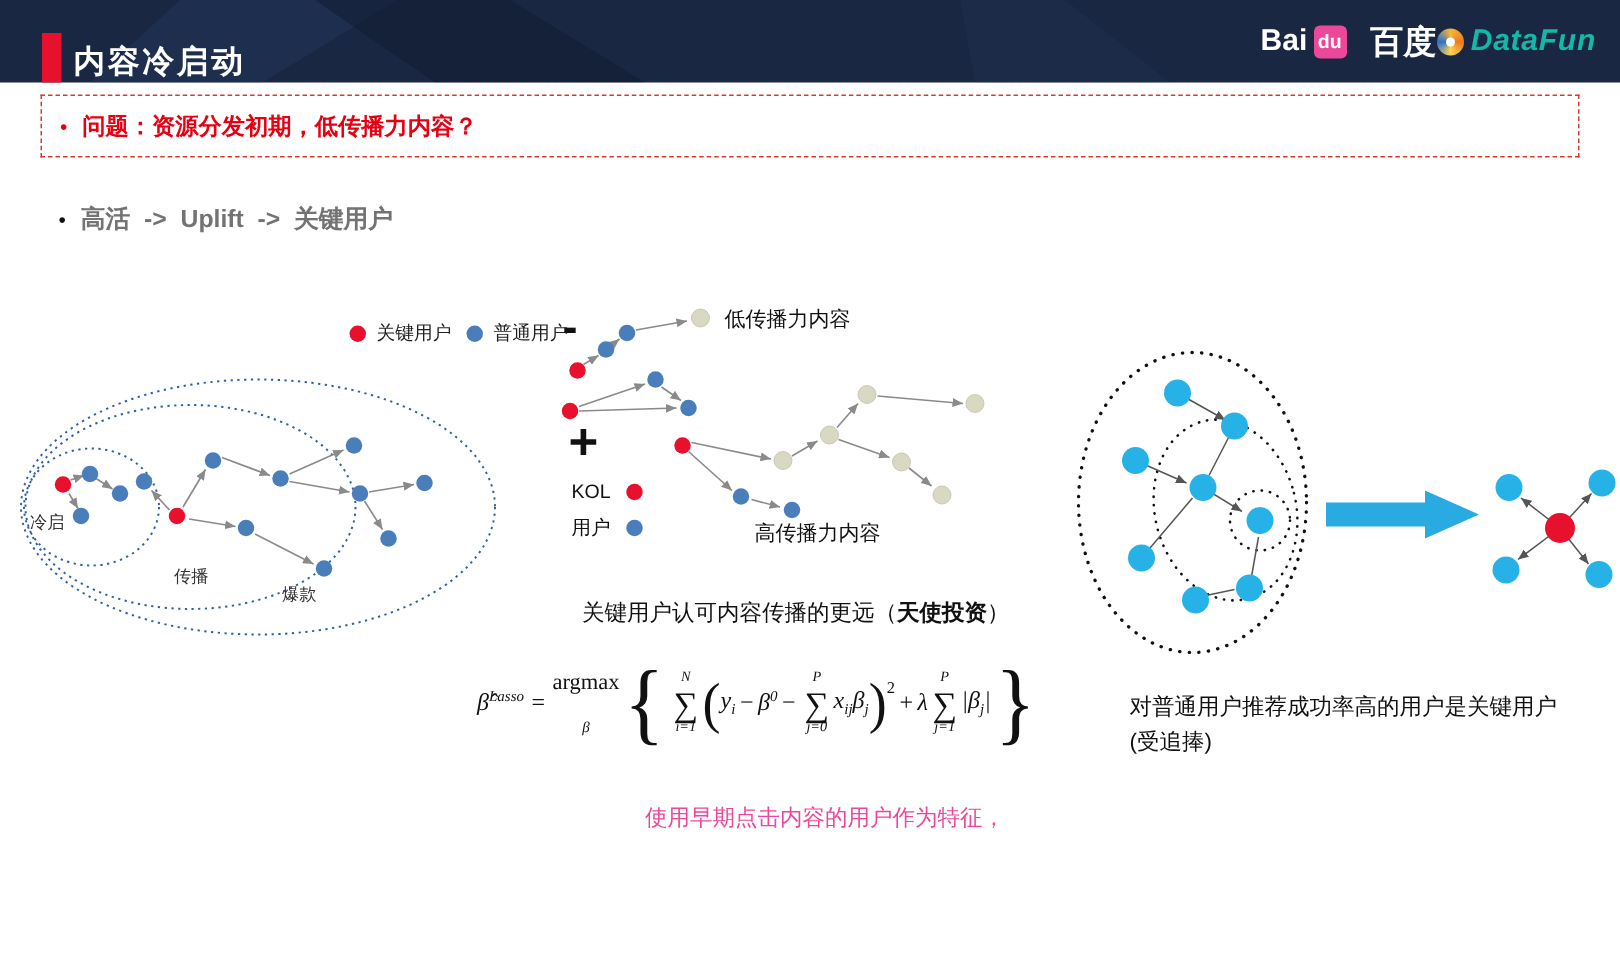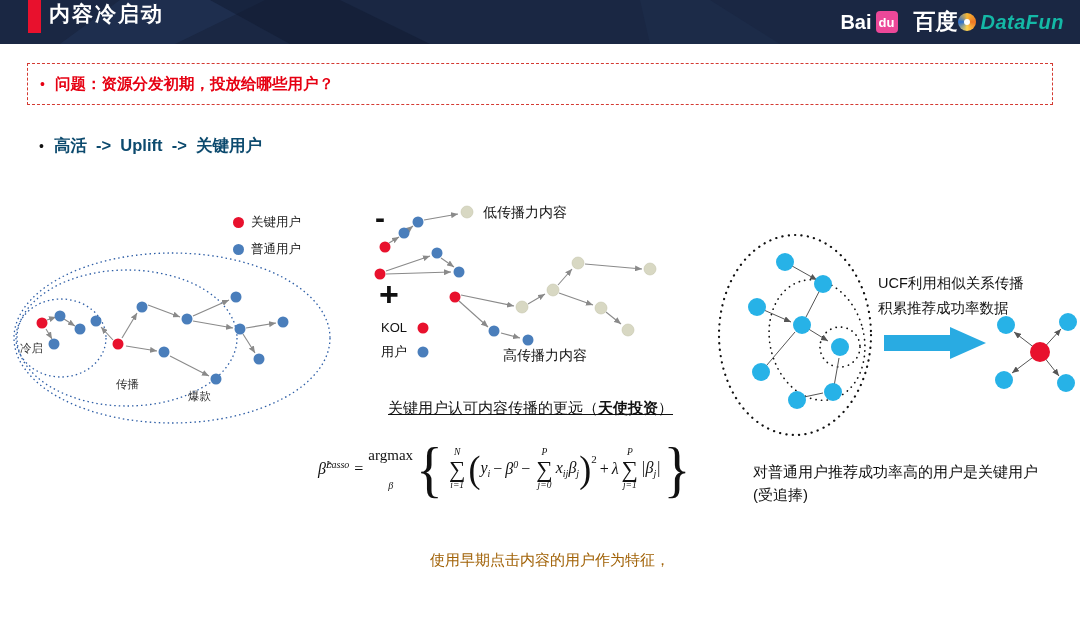--- a/index.html
+++ b/index.html
@@ -1,21 +1,21 @@
 <!DOCTYPE html>
 <html><head>
 <meta charset="utf-8">
 <style>
   *{margin:0;padding:0;box-sizing:border-box;}
   body{background:#fff;}
   .slide{position:relative;width:1080px;height:635px;background:#ffffff;overflow:hidden;
          font-family:"Liberation Sans","DejaVu Sans",sans-serif;color:#111;}
 
   
-  .topbar{position:absolute;left:0;top:0;width:100%;height:44px;background:#1a2743;display:flex;align-items:flex-start;}
+  .topbar{position:absolute;left:0;top:0;width:100%;height:55px;background:#1a2743;display:flex;align-items:flex-end;}
   .header-deco{position:absolute;inset:0;width:100%;height:100%;pointer-events:none;}
   .accent-sq{position:relative;width:13px;height:33px;background:#e8112d;margin-left:28px;z-index:2;}
   .slide-title{position:relative;color:#fff;font-size:21px;font-weight:700;letter-spacing:2px;margin-left:8px;z-index:2;}
   .logos{position:absolute;right:16px;top:0;height:100%;display:flex;align-items:center;z-index:2;}
   .baidu{display:flex;align-items:center;gap:4px;color:#fff;font-weight:700;}
   .baidu .bai{font-size:20px;}
   .du-box{width:22px;height:22px;background:#ec4899;border-radius:4px;display:flex;align-items:center;justify-content:center;font-size:13px;color:#fff;}
   .baidu .cn{font-size:22px;margin-left:12px;}
   .datafun{display:flex;align-items:center;gap:5px;}
   .df-icon{width:18px;height:18px;border-radius:50%;position:relative;
@@ -23,48 +23,48 @@
   .df-icon::after{content:"";position:absolute;left:6px;top:6px;width:6px;height:6px;border-radius:50%;background:#fff;}
   .df-text{font-size:20px;font-weight:800;font-style:italic;color:#14b8a6;letter-spacing:.5px;}
 
   
   .problem-box{position:absolute;left:27px;top:63px;width:1026px;height:42px;border:1px dashed #d43a32;
                display:flex;align-items:center;padding-left:12px;gap:10px;}
   .problem-bullet{color:#e60012;font-size:14px;}
   .problem-text{color:#e60012;font-size:15.5px;font-weight:700;}
   .flow-line{position:absolute;left:39px;top:135px;display:flex;align-items:center;gap:10px;}
   .flow-bullet{color:#111;font-size:14px;}
-  .flow-text{color:#0c4a6e;font-size:16.5px;font-weight:700;white-space:pre;}
+  .flow-text{color:#737373;font-size:16.5px;font-weight:700;white-space:pre;}
 
   
-  .legend-left{position:absolute;left:233px;top:214px;display:flex;flex-direction:column;gap:10px;}
+  .legend-left{position:absolute;left:233px;top:214px;display:flex;gap:10px;}
   .legend-row{display:flex;align-items:center;gap:7px;}
   .dot{width:11px;height:11px;border-radius:50%;display:inline-block;}
   .dot.red{background:#e8112d;}
   .dot.blue{background:#4a7ebb;}
   .legend-label{font-size:12.5px;color:#222;}
 
   svg.diagram{position:absolute;overflow:visible;}
   .d-left{left:0;top:190px;width:350px;height:250px;}
   .d-mid{left:355px;top:190px;width:350px;height:230px;}
   .d-right{left:700px;top:225px;width:380px;height:220px;}
   svg text{font-family:"Liberation Sans","DejaVu Sans",sans-serif;}
   .svg-label{font-size:11.5px;fill:#333;}
   .svg-label13{font-size:13px;fill:#111;}
   .svg-label14{font-size:14px;fill:#111;}
   .sign{font-weight:700;fill:#111;}
   .dotted-blue{fill:none;stroke:#2e5ea6;stroke-width:1.3;stroke-dasharray:1.5 3;}
   .dotted-black{fill:none;stroke:#111;stroke-width:2.2;stroke-dasharray:0.2 6.2;stroke-linecap:round;}
   .dotted-black.thin{stroke-width:1.7;stroke-dasharray:0.2 5.4;}
 
-  .mid-caption{position:absolute;left:358px;top:399px;width:345px;text-align:center;font-size:15px;color:#111;text-decoration:underline;}
+  .mid-caption{position:absolute;left:358px;top:399px;width:345px;text-align:center;font-size:15px;color:#111;}
   .mid-caption b{font-weight:700;}
   .ucf-note{position:absolute;left:878px;top:271px;width:165px;font-size:14.5px;line-height:1.7;color:#111;}
   .right-caption{position:absolute;left:753px;top:461px;width:330px;font-size:15px;line-height:1.5;color:#111;}
-  .bottom-note{position:absolute;left:310px;top:534px;width:480px;text-align:center;font-size:15px;line-height:1.55;color:#a16207;margin-top:14px;}
+  .bottom-note{position:absolute;left:310px;top:534px;width:480px;text-align:center;font-size:15px;line-height:1.55;color:#ec4899;}
 
   
   .formula-lead{position:absolute;left:36px;top:453px;font-size:15.5px;color:#111;}
   .formula{position:absolute;left:318px;top:426px;height:86px;display:flex;align-items:center;
            font-family:"Liberation Serif","DejaVu Serif",serif;font-size:16px;color:#111;}
   .f-var{font-style:italic;}
   .f-var sub,.f-sub{font-size:10px;}
   .f-var sup,.f-sup{font-size:10px;}
   .f-eq{margin:0 5px;}
   .f-argmax{display:flex;flex-direction:column;align-items:center;line-height:1;font-size:15px;gap:17px;}
@@ -99,21 +99,21 @@
       </div>
       <div class="datafun">
         <span class="df-icon"></span>
         <span class="df-text">DataFun</span>
       </div>
     </div>
   </header>
 
   <div class="problem-box">
     <span class="problem-bullet">•</span>
-    <span class="problem-text">问题：资源分发初期，投放给哪些用户？</span>
+    <span class="problem-text">问题：资源分发初期，低传播力内容？</span>
   </div>
 
   <div class="flow-line">
     <span class="flow-bullet">•</span>
     <span class="flow-text">高活  -&gt;  Uplift  -&gt;  关键用户</span>
   </div>
 
   <div class="legend-left">
     <div class="legend-row">
       <span class="dot red"></span>
@@ -264,24 +264,20 @@
     </g>
     <g fill="#27b2e7">
       <circle cx="306" cy="100" r="9"></circle>
         <circle cx="368" cy="97" r="9"></circle>
       <circle cx="304" cy="155" r="9"></circle>
         <circle cx="366" cy="158" r="9"></circle>
     </g>
     <circle cx="340" cy="127" r="10" fill="#e8112d"></circle>
   </svg>
 
-  <div class="ucf-note">
-    <div>UCF利用相似关系传播</div>
-    <div>积累推荐成功率数据</div>
-  </div>
 
   <div class="right-caption">
     <div>对普通用户推荐成功率高的用户是关键用户</div>
     <div>(受追捧)</div>
   </div>
 
 
   <div class="formula">
     <span class="f-var"><span>β̂</span><sup class="f-sup">Lasso</sup></span>
     <span class="f-eq">=</span>

